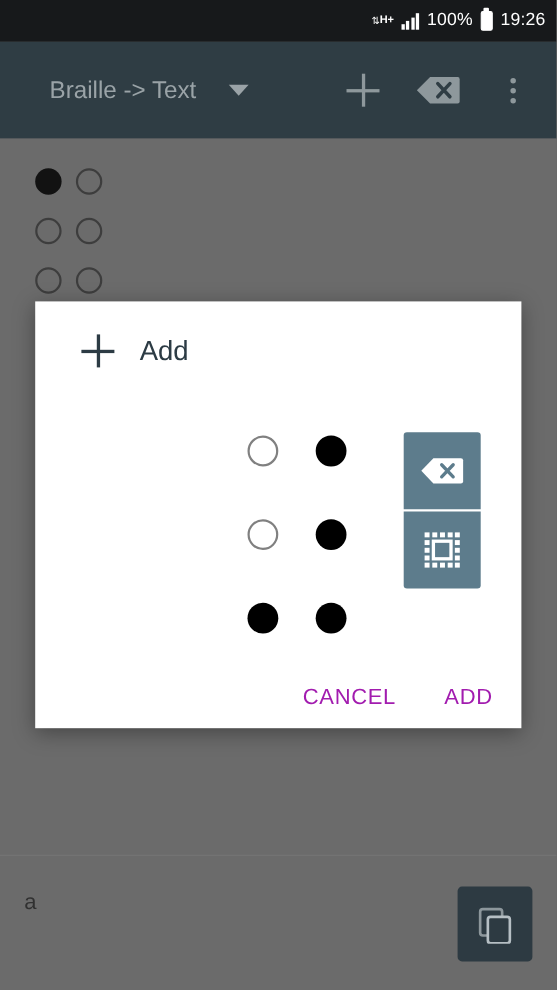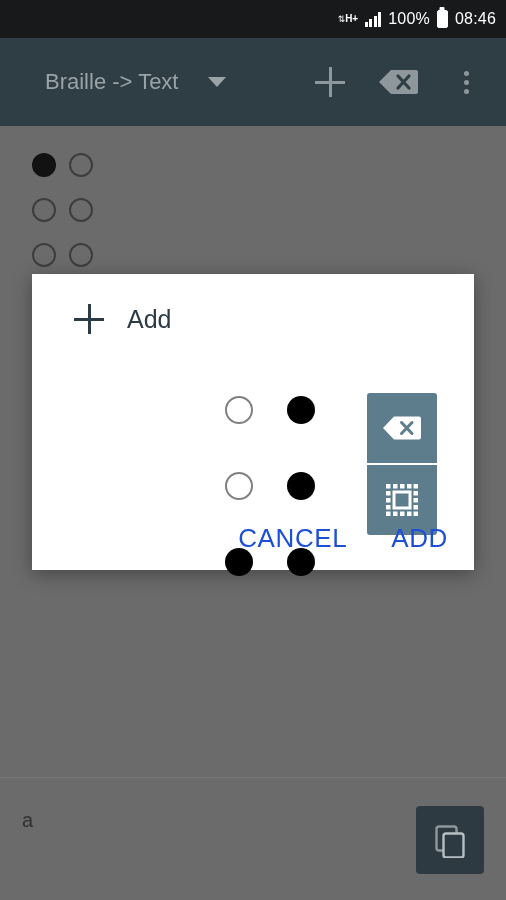--- a/index.html
+++ b/index.html
@@ -176,21 +176,21 @@
   
   #scrim {
     position: absolute;
     inset: 0;
     background: rgba(0,0,0,0.0);
     pointer-events: none;
   }
   #dialog {
     position: absolute;
     left: 32px; top: 274px;
-    width: 442px; height: 296px;
+    width: 442px; height: 388px;
     background: #ffffff;
     box-shadow: 0 4px 18px rgba(0,0,0,0.35);
   }
   #dialog-title-row {
     position: absolute;
     left: 42px; top: 30px;
     display: flex; align-items: center; gap: 23px;
   }
   #plus-icon-dialog { position: relative; width: 30px; height: 30px; }
   #plus-icon-dialog::before, #plus-icon-dialog::after {
@@ -230,22 +230,22 @@
   }
   .side-btn.top    { border-radius: 3px 3px 0 0; }
   .side-btn.bottom { border-radius: 0 0 3px 3px; }
 
   #dialog-actions {
     position: absolute;
     right: 26px; bottom: 16px;
     display: flex; align-items: center; gap: 44px;
   }
   .dialog-action {
-    color: #1d4ed8;
-    font-size: 26px;
+    color: #a21caf;
+    font-size: 20px;
     letter-spacing: .6px;
     background: none; border: none;
     font-family: "Liberation Sans", sans-serif;
     cursor: pointer;
   }
 </style>
 </head>
 <body>
 
 <div id="screen">
@@ -260,21 +260,21 @@
       <i></i>
         <i></i>
         <i></i>
         <i></i>
     </span>
 
     <span class="status-text">100%</span>
 
     <span id="battery-icon"></span>
 
-    <span class="status-text">08:46</span>
+    <span class="status-text">19:26</span>
   </div>
 
   <div id="app-bar">
     <span id="spinner-title">Braille -&gt; Text</span>
     <span id="spinner-caret"></span>
 
     <div id="app-bar-actions">
       <div class="bar-icon-btn">
         <span id="plus-icon-bar"></span>
       </div>

